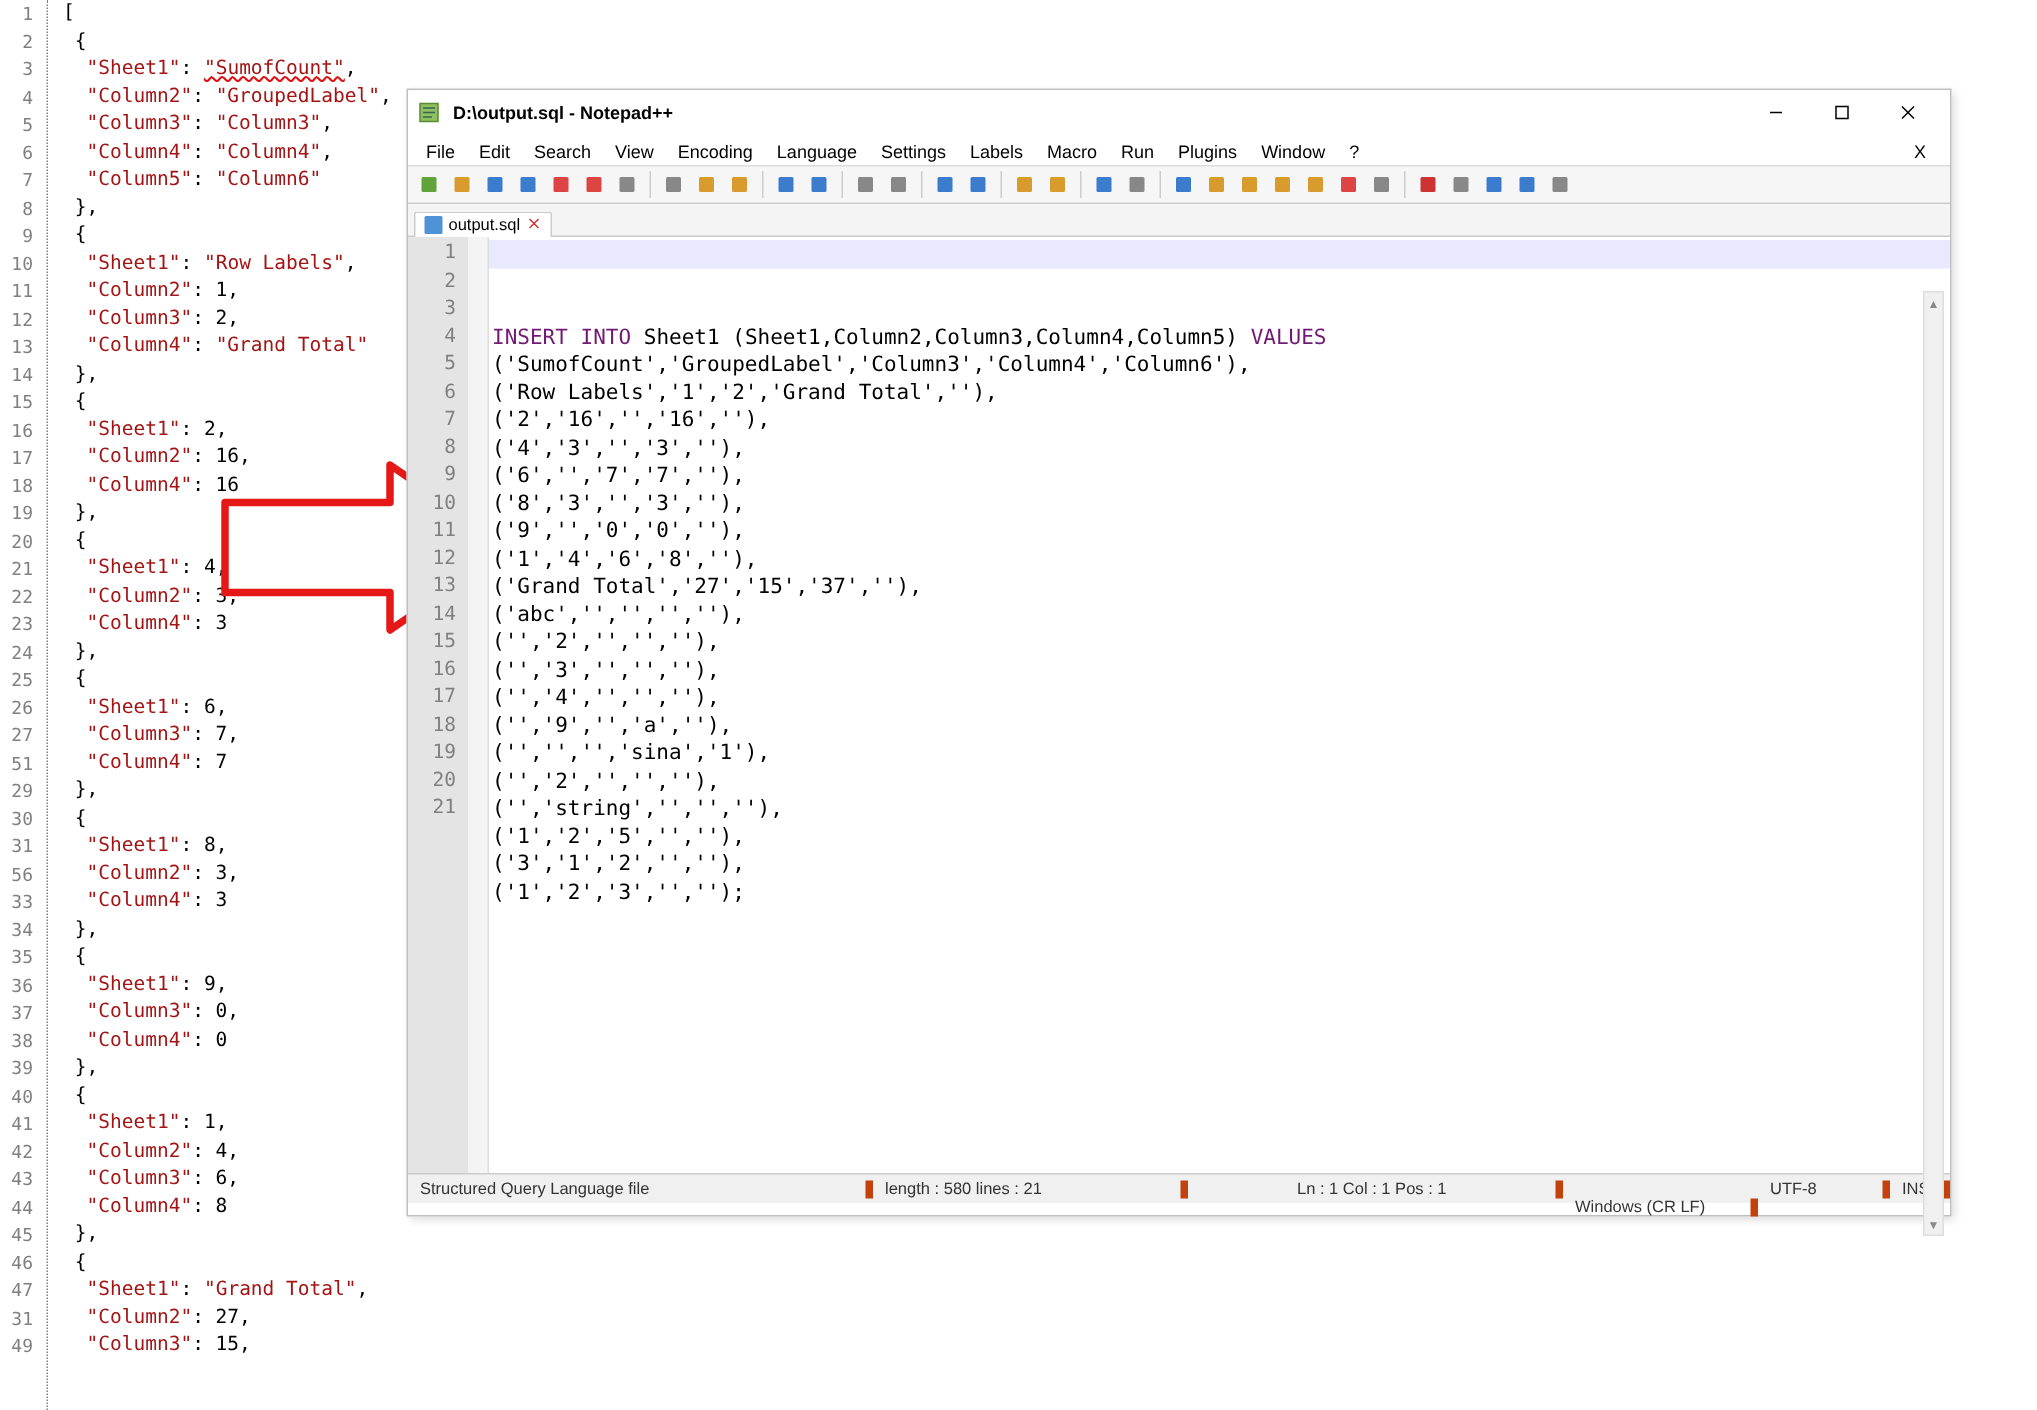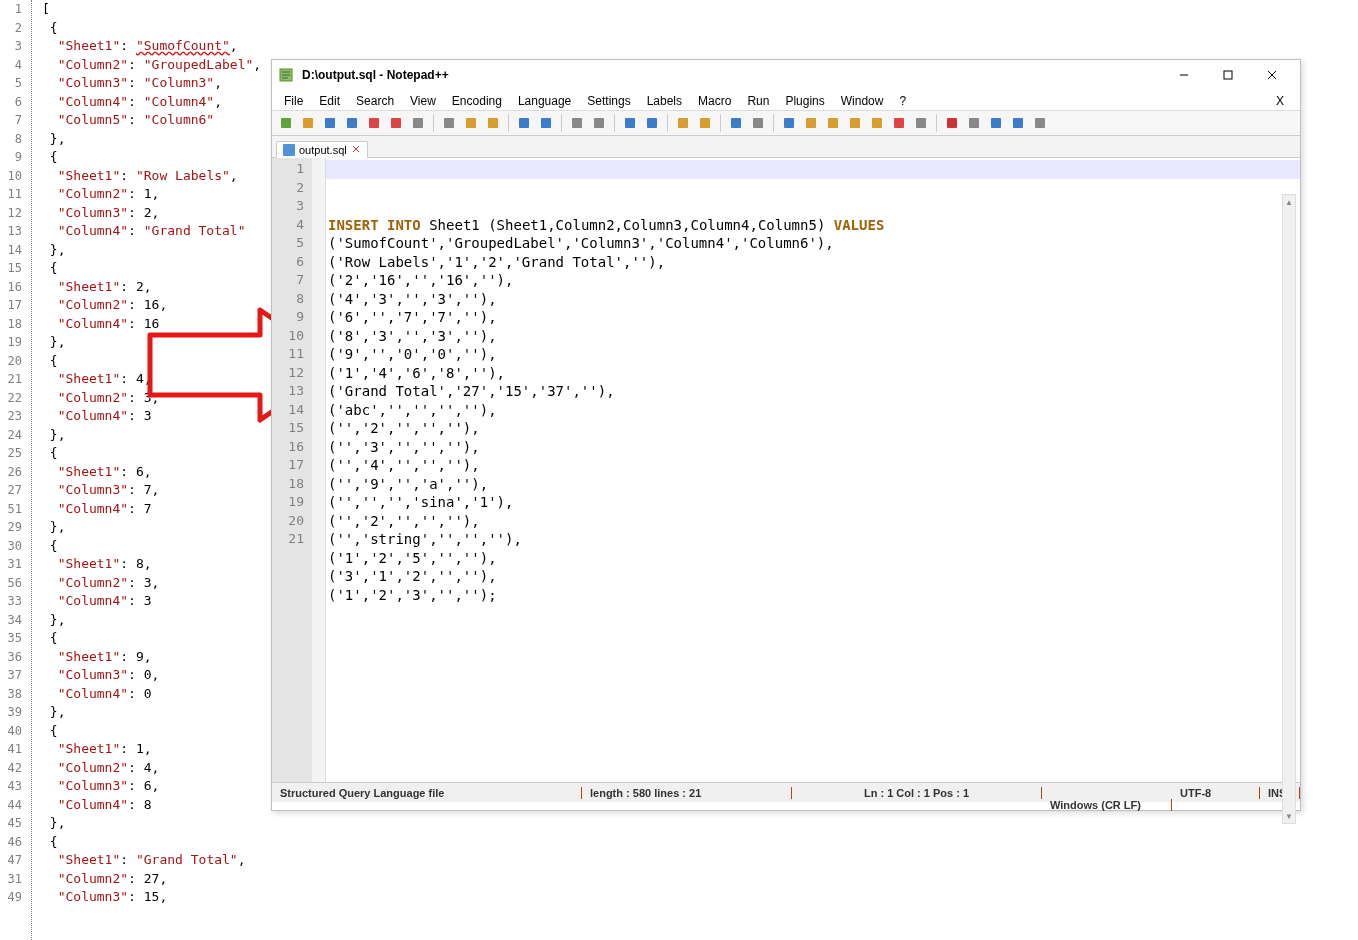--- a/index.html
+++ b/index.html
@@ -39,27 +39,27 @@
 .npp-tab .tab-close-dot { width:10px;height:10px;display:inline-flex;align-items:center;justify-content:center;}
 .npp-tab .tab-close-dot svg{width:8px;height:8px;}
 
 .npp-editor { position: relative; height: 624px; background: #fff; display:flex; }
 .npp-egutter { width: 40px; background: #e4e4e4; text-align: right; color: #808080; font-family: Consolas, monospace; font-size: 13px; line-height: 18.5px; padding-right: 8px; padding-top:2px; }
 .npp-egutter div{height:18.5px;}
 .npp-fold { width: 14px; background: #f4f4f4; border-right: 1px solid #ddd; }
 .npp-code { flex: 1; font-family: Consolas, monospace; font-size: 14px; line-height: 18.5px; white-space: pre; padding-top:2px; padding-left:2px; position:relative;}
 .npp-code .ln1hl{ position:absolute; left:0; top:2px; height:18.5px; width:100%; background:#e8e8ff; z-index:0;}
 .npp-code .codetext{position:relative;z-index:1;}
-.kw-blue { color: #a16207; font-weight: bold; }
+.kw-blue { color: #701a75; font-weight: normal; }
 .npp-scrollbox{position:absolute;right:4px;top:134px;width:14px;height:630px;background:#f0f0f0;border:1px solid #ddd;}
 .npp-scrollbox .upbtn,.npp-scrollbox .dnbtn{height:14px;display:flex;align-items:center;justify-content:center;color:#888;font-size:8px;}
 .npp-scrollbox .dnbtn{position:absolute;bottom:0;width:100%;}
 
 .npp-status { height: 20px; border-top: 1px solid #ccc; background: #f0f0f0; display: flex; align-items: center; font-size: 11px; color: #333; }
-.npp-status .cell { padding: 0 8px; border-right: 1px solid #c2410c; font-weight: bold; }
+.npp-status .cell { padding: 0 8px; border-right: 5px solid #c2410c; }
 .npp-status .cell:first-child{flex:0 0 310px;}
 .npp-status .cell.wide{flex:0 0 210px;}
 .npp-status .cell.pos{flex:0 0 250px;text-align:center;}
 .npp-status .cell.enc1{flex:0 0 130px;margin-top:24px;}
 .npp-status .cell.enc2{flex:0 0 88px;}
 .npp-status .cell.ins{flex:0 0 40px;}
 
 
 .red-arrow { position: absolute; left: 140px; top: 305px; pointer-events: none; }
 

